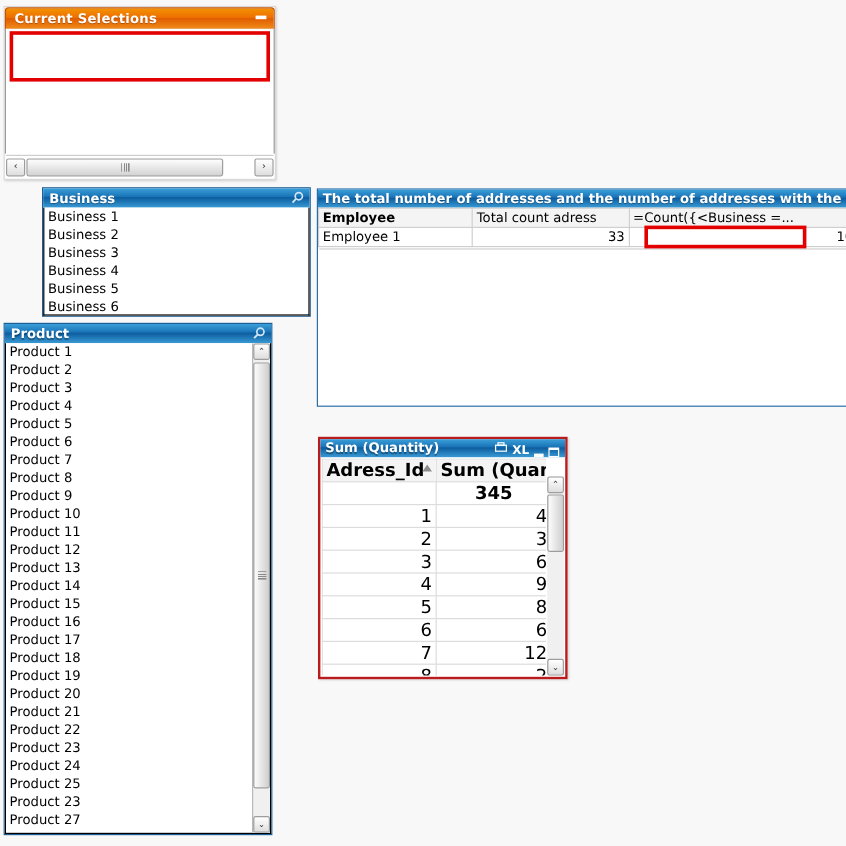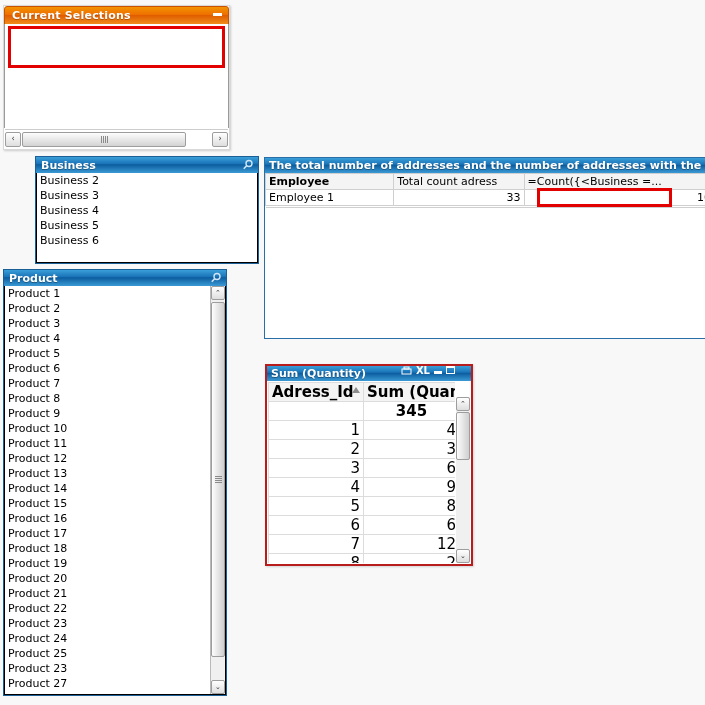--- a/index.html
+++ b/index.html
@@ -227,22 +227,22 @@
     height: 15px;
     background: linear-gradient(to bottom, #3a9fd8 0%, #1a74b8 42%, #0c5d9f 48%, #3a9ad4 100%);
     display: flex; align-items: center; position: relative;
   }
   #sum-quantity .sq-title {
     color: #ffffff; font-weight: bold; font-size: 11px;
     padding-left: 4px; white-space: nowrap;
     text-shadow: 0 1px 0 rgba(0,0,0,0.3);
   }
   .sq-icons {
-    position: absolute; right: 16px; top: 0; height: 15px;
-    display: flex; align-items: flex-start; gap: 4px;
+    position: absolute; right: 5px; top: 0; height: 15px;
+    display: flex; align-items: flex-end; gap: 4px;
   }
   .sq-xl { color: #fff; font-size: 10px; font-weight: bold; line-height: 1; }
   .sq-min { width: 8px; height: 3px; background: #fff; margin-top: 5px; }
   .sq-max { width: 9px; height: 8px; border: 1px solid #fff; border-top-width: 2px; box-sizing: border-box; }
 
   #sq-grid { width: 100%; }
   #sq-grid th, #sq-grid td {
     border: 1px solid #dcdcdc;
     height: 15px; font-size: 15px;
     padding: 0 3px; box-sizing: border-box;
@@ -299,20 +299,21 @@
     <span class="lb-title">Business</span>
     <span class="lb-search">
       <svg width="12" height="12" viewBox="0 0 12 12">
           <circle cx="7" cy="4.5" r="3" fill="none" stroke="#cfe6f7" stroke-width="1.4"></circle>
           <line x1="4.6" y1="6.8" x2="1.8" y2="9.8" stroke="#cfe6f7" stroke-width="1.6"></line>
         </svg>
     </span>
   </div>
   <div class="lb-body">
     <div class="lb-items" id="business-items">
+        <div class="lb-item">Business 1</div>
         <div class="lb-item">Business 2</div>
         <div class="lb-item">Business 3</div>
         <div class="lb-item">Business 4</div>
         <div class="lb-item">Business 5</div>
         <div class="lb-item">Business 6</div>
       </div>
   </div>
 </div>
 
 <div class="panel lb" id="product-listbox">

